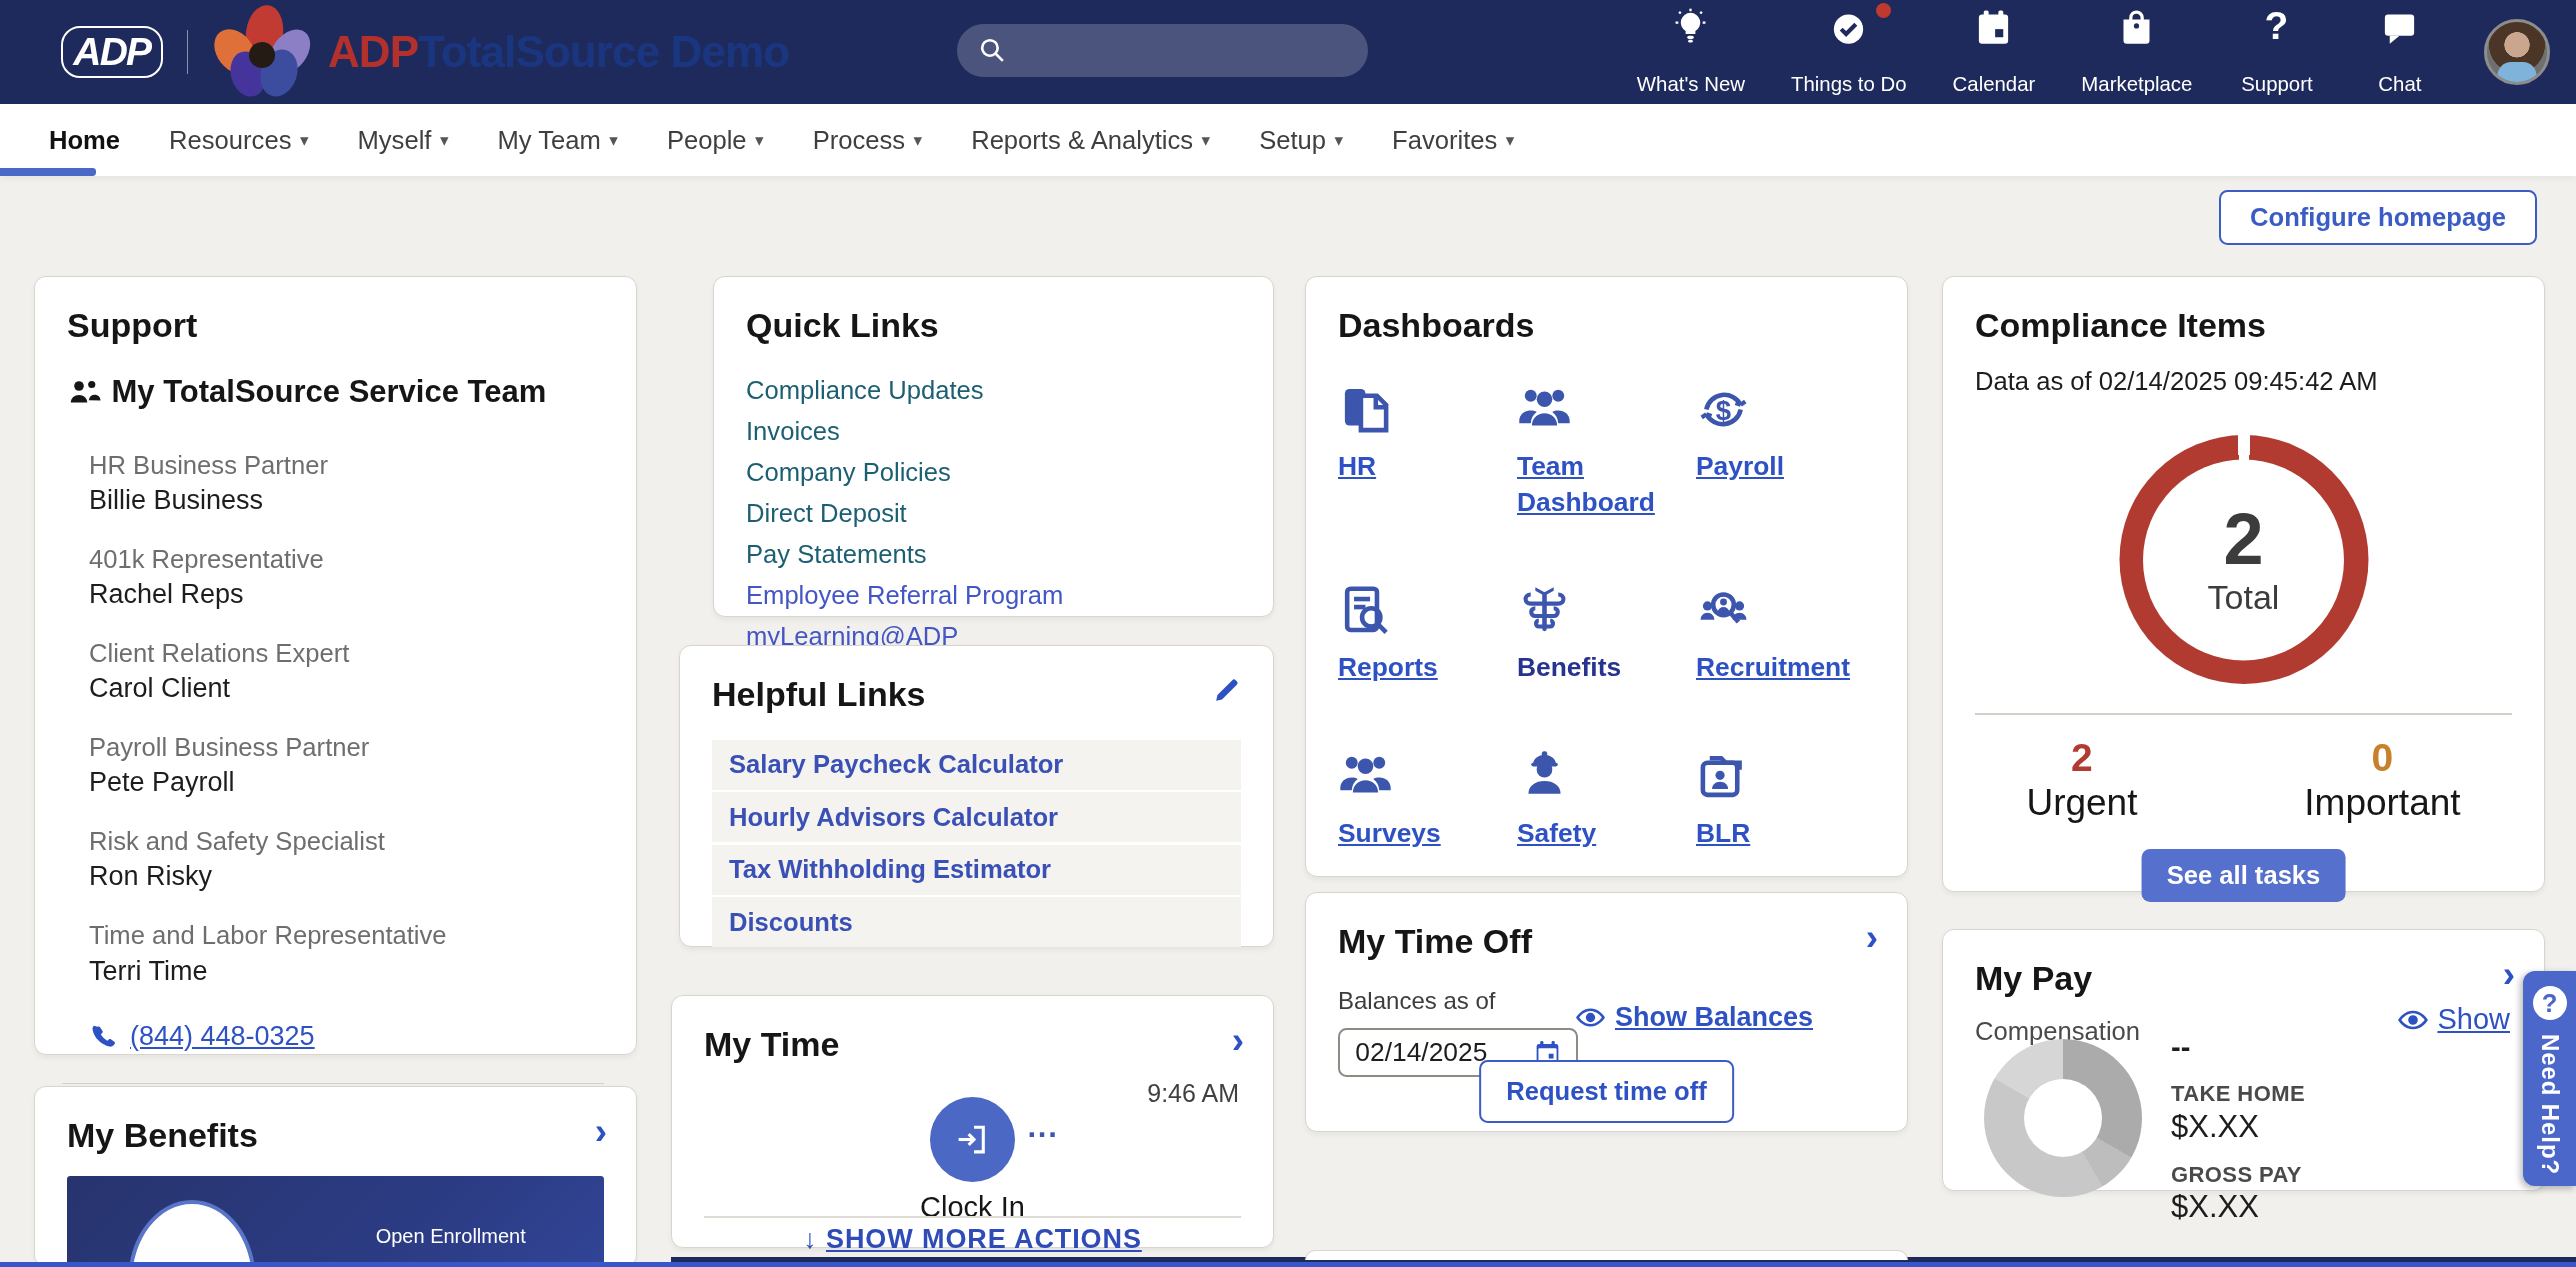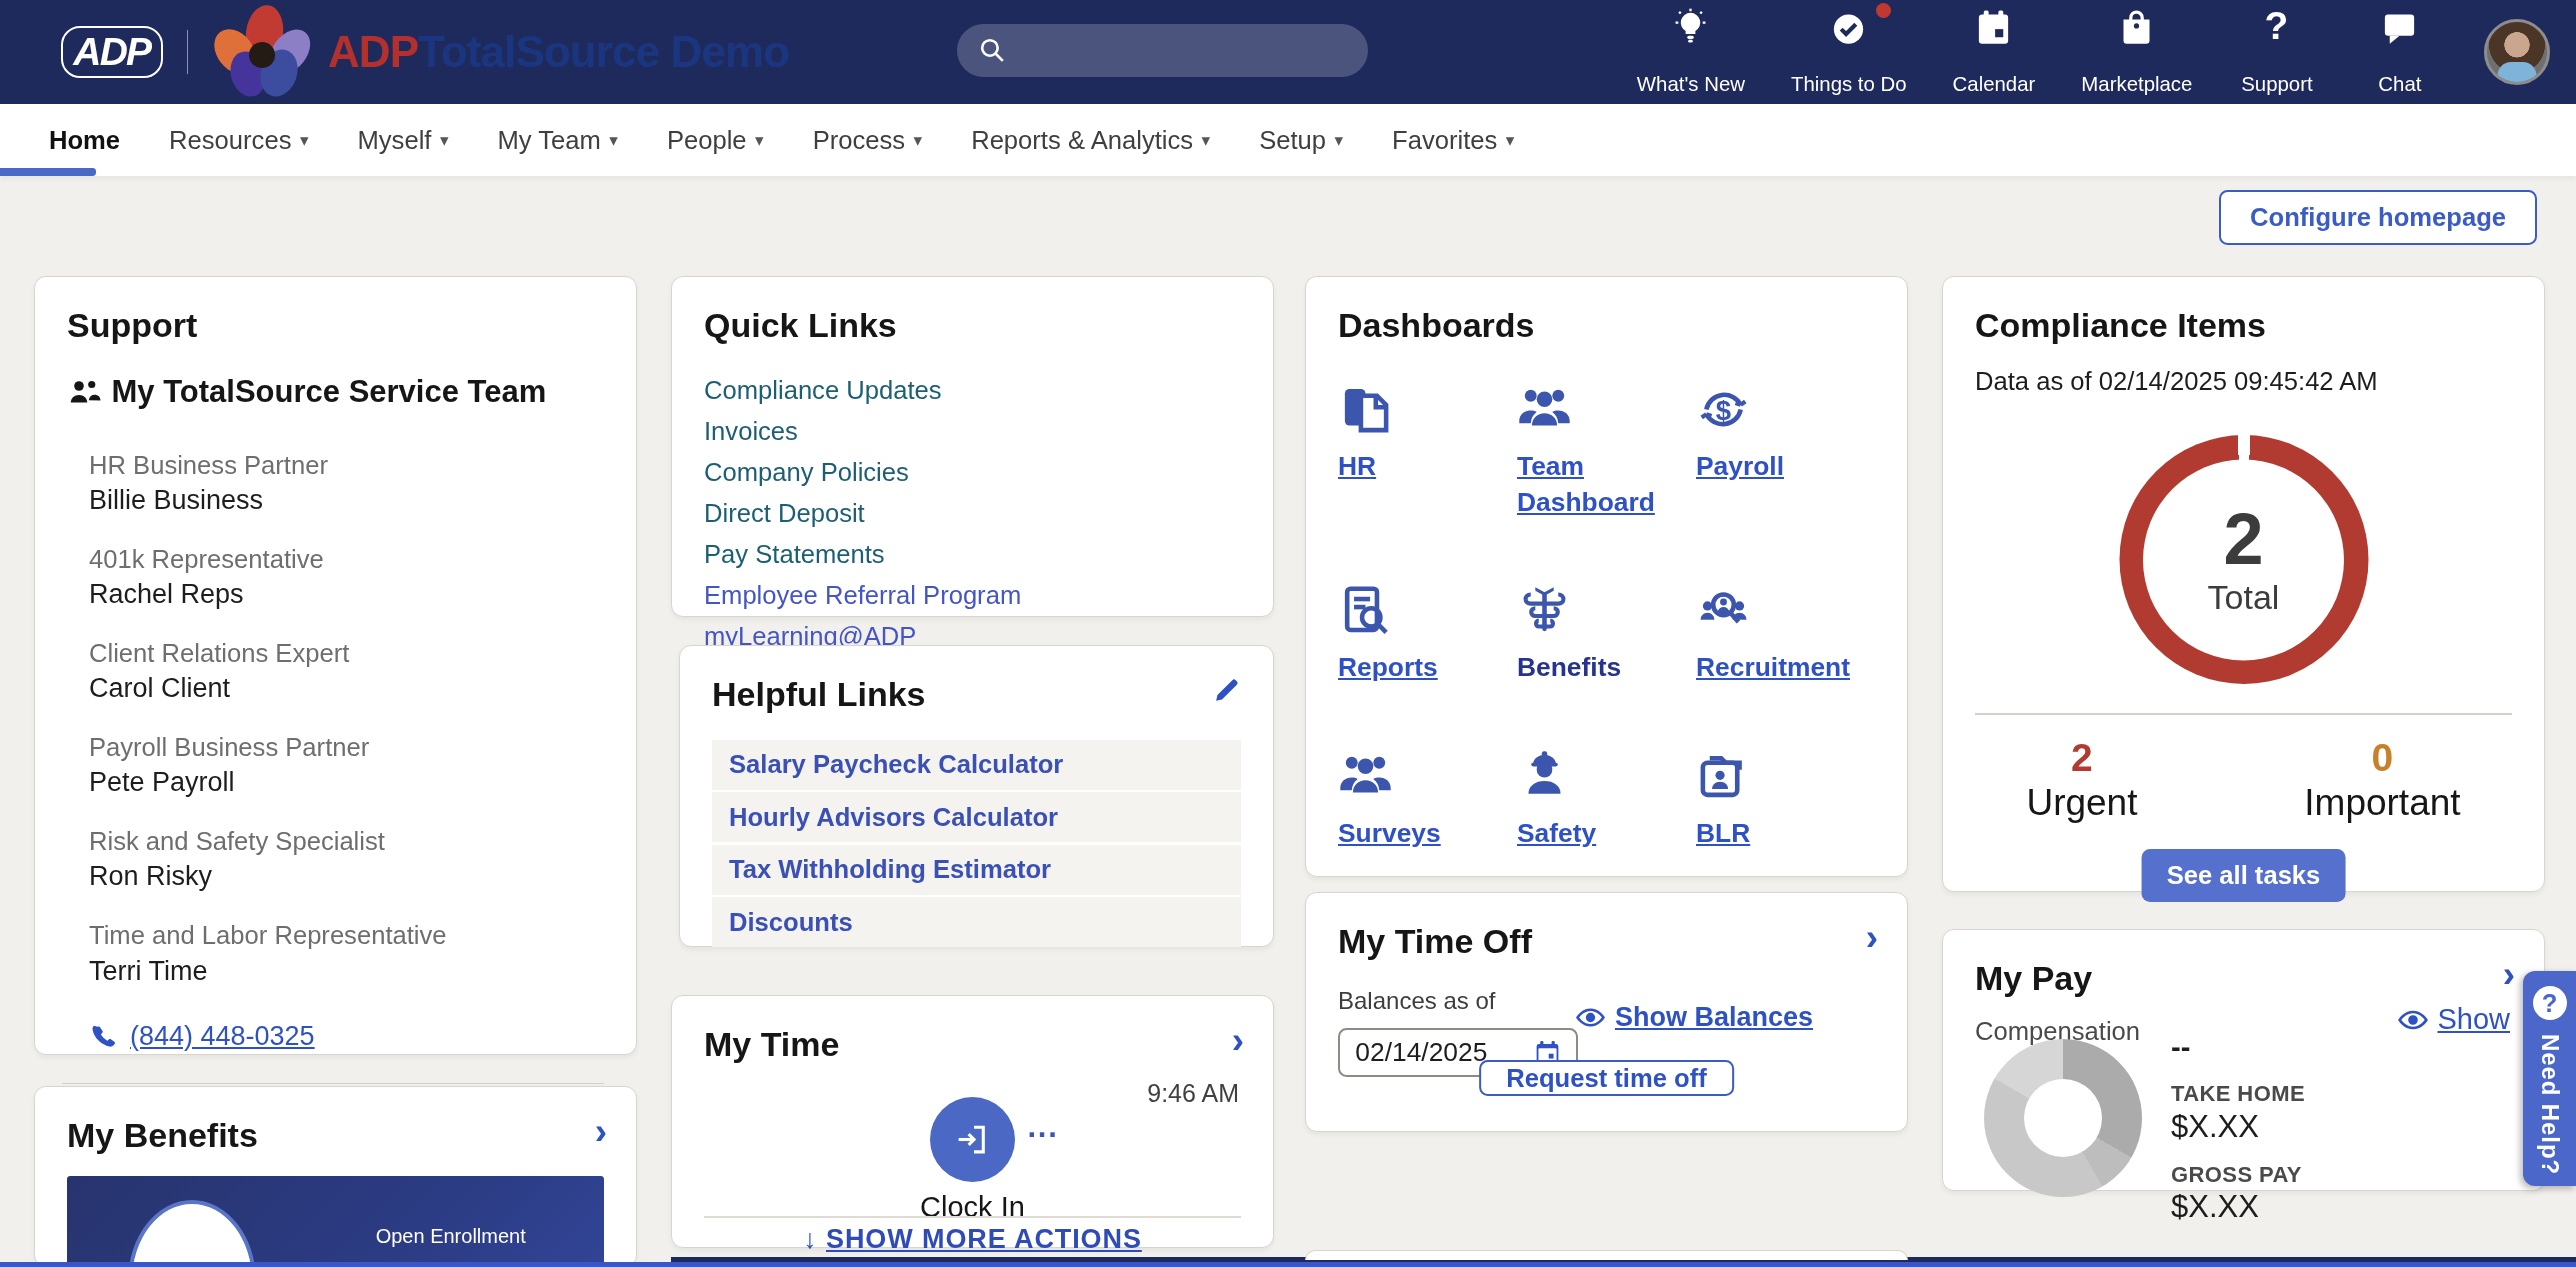--- a/index.html
+++ b/index.html
@@ -82,21 +82,21 @@
   .phone-link { display:flex; align-items:center; gap:12px; margin:34px 0 0 22px;
     color:#2e51c4; font-size:27px; text-decoration:underline; cursor:pointer; }
   .phone-link svg { width:29px; height:29px; }
   .support-divider { height:1.7px; background:#d4d0c9; margin:31px 0 25.6px -5.1px; }
   .doc-link { display:flex; align-items:center; gap:12px; margin-left:22px;
     color:#2e51c4; font-size:27px; text-decoration:underline; cursor:pointer; }
   .doc-link svg { width:29px; height:29px; flex:none; }
   .doc-sub { font-size:25.6px; color:#6e6e6e; margin:6.8px 0 25.6px 63px; }
 
   
-  .quicklinks { height:341px; }
+  .quicklinks { height:341px;margin-left:42px; }
   .ql-list { margin-top:31px; display:flex; flex-direction:column; gap:12px; }
   .ql-link { font-size:25.6px; cursor:pointer; width:fit-content; }
   .ql-teal { color:#1c5f73; }
   .ql-blue { color:#4455c5; }
 
   
   .helpful { height:302px;margin-left:8px; }
   .pencil-icon { position:absolute; right:31px; top:29px; cursor:pointer; }
   .pencil-icon svg { width:31px; height:31px; }
   .hl-rows { margin-top:25.6px; display:flex; flex-direction:column; gap:2.6px; }
@@ -135,21 +135,21 @@
   .date-field { margin-top:13.6px; width:240px; height:49px; border:2.6px solid #8f8a84;
     border-radius:8.5px; display:flex; align-items:center; justify-content:space-between;
     padding:0 13.6px 0 15.3px; background:#fff; cursor:text; }
   .date-field .date-text { font-size:26.4px; color:#1d1d1d; }
   .date-field svg { width:29px; height:29px; cursor:pointer; }
   .show-balances { position:absolute; right:94px; top:109px; display:flex; align-items:center;
     gap:8.5px; color:#2e51c4; font-size:27px; font-weight:bold; cursor:pointer; }
   .show-balances .sb-text { text-decoration:underline; }
   .show-balances svg { width:31px; height:31px; }
   .request-btn { position:absolute; left:50%; transform:translateX(-50%); top:167px;
-    height:36px; padding:0 25.6px; border:2.6px solid #3b5cc4; border-radius:8.5px; background:#fff;
+    height:63px; padding:0 25.6px; border:2.6px solid #3b5cc4; border-radius:8.5px; background:#fff;
     color:#2e51c4; font-size:25.6px; font-weight:bold; cursor:pointer; font-family:inherit; white-space:nowrap; }
 
   
   .compliance { height:616px; }
   .data-asof { font-size:25.6px; color:#1d1d1d; margin-top:22px; }
   .donut-wrap { position:absolute; left:50%; top:158px; transform:translateX(-50%);
     width:249px; height:249px; }
   .donut-ring { width:100%; height:100%; border-radius:50%;
     background:conic-gradient(#ffffff 0deg 3deg, #b13b30 3deg 357deg, #ffffff 357deg 360deg); }
   .donut-hole { position:absolute; left:50%; top:50%; transform:translate(-50%,-50%);

